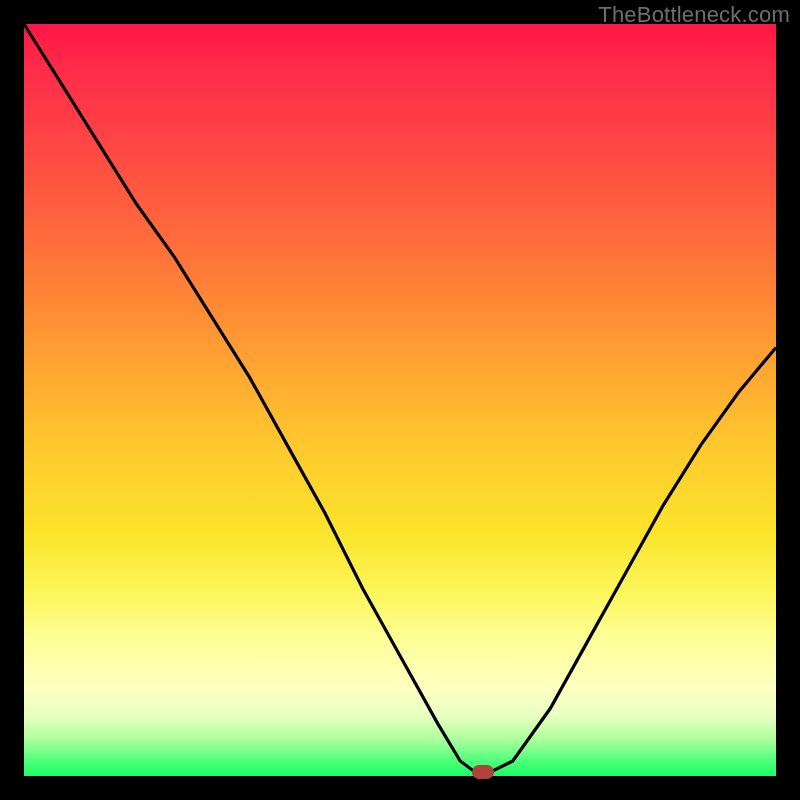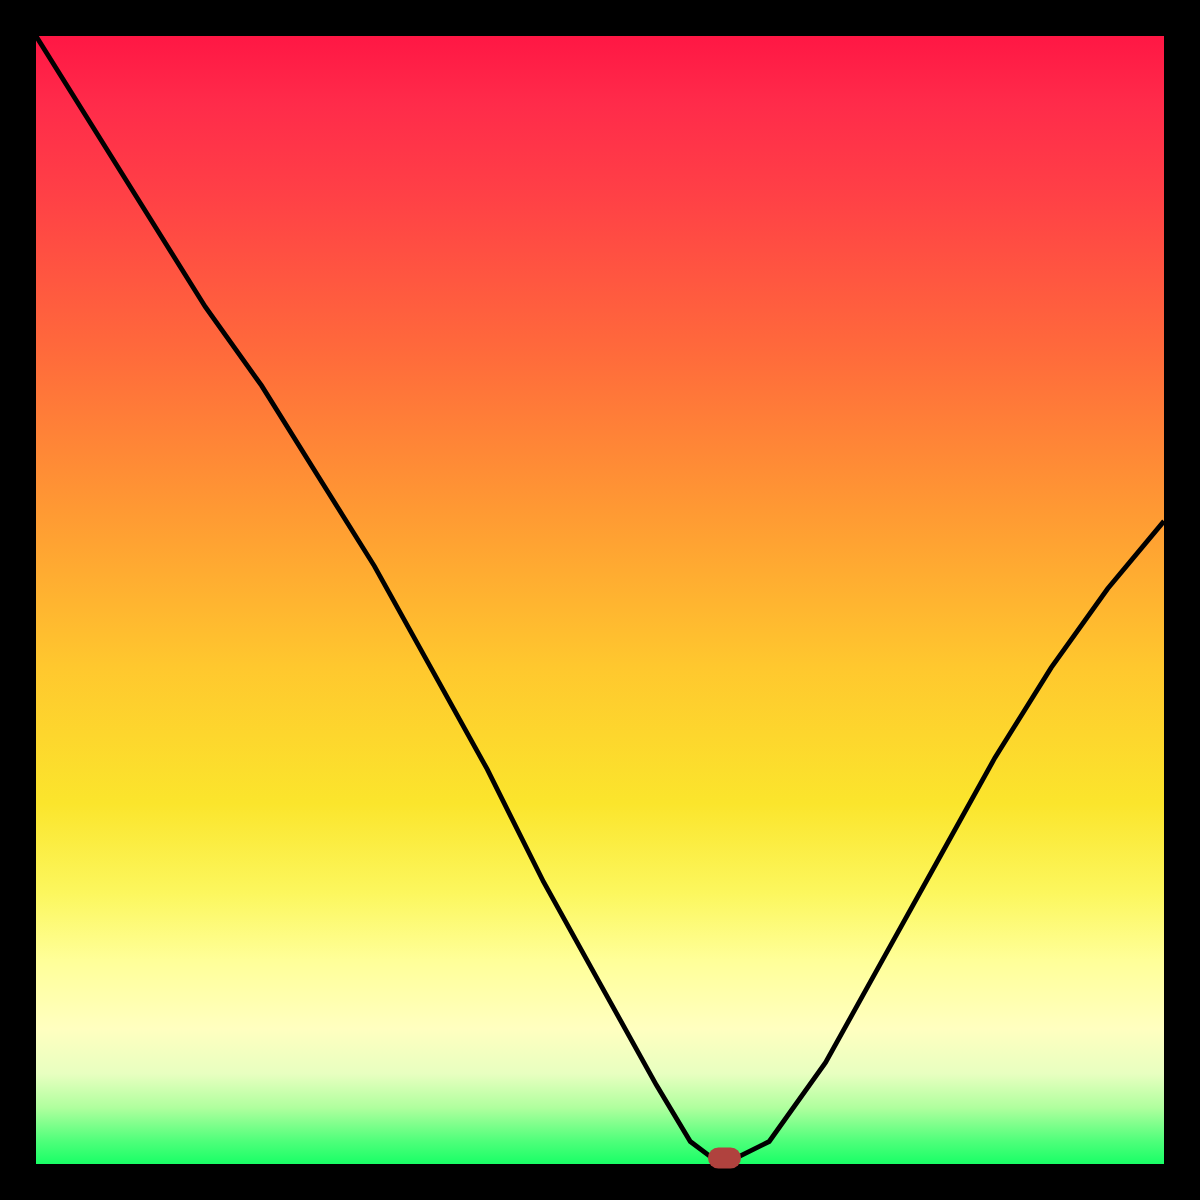--- a/index.html
+++ b/index.html
@@ -79,14 +79,15 @@
   <div class="plot-area">
 
     <svg class="curve" viewBox="0 0 752 752" preserveAspectRatio="none">
       <path id="curve-path" fill="none" stroke-width="3.2" stroke="#000000" d="M0.0 0.0 L37.6 60.2 L75.2 120.3 L112.8 180.5 L150.4 233.1 L188.0 293.3 L225.6 353.4 L263.2 421.1 L300.8 488.8 L338.4 564.0 L376.0 631.7 L413.6 699.4 L436.2 737.0 L451.2 748.2 L466.2 748.2 L488.8 737.0 L526.4 684.3 L564.0 616.6 L601.6 549.0 L639.2 481.3 L676.8 421.1 L714.4 368.5 L752.0 323.4"></path>
     </svg>
 
     <div id="marker" class="marker" style="left: 458.72px; top: 748.24px; background: rgb(176, 66, 62);"></div>
 
   </div>
 
+  <div class="watermark">TheBottleneck.com</div>
 
 </div>
 
 </body></html>

